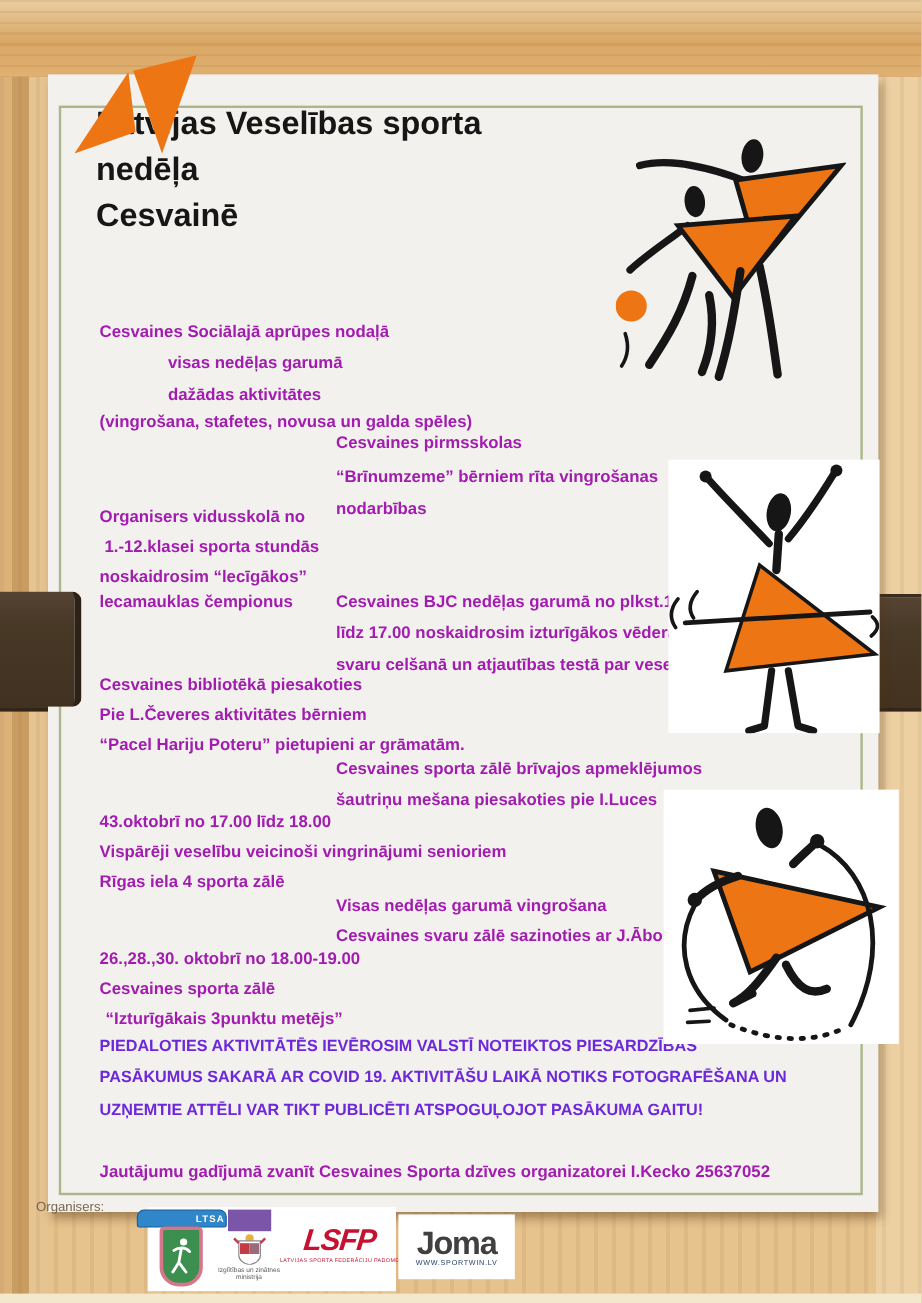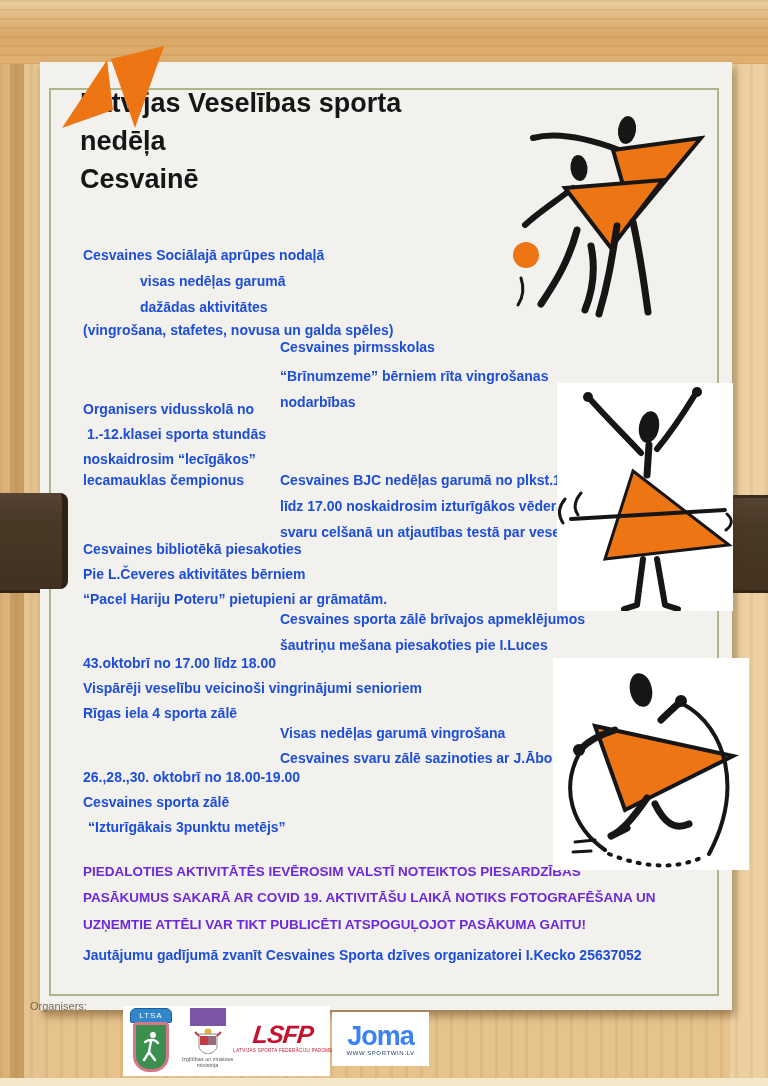--- a/index.html
+++ b/index.html
@@ -31,44 +31,44 @@
     border-right:6px solid #2e2216;border-radius:0 8px 8px 0;}
   
   .paper{position:absolute;left:40px;top:62px;width:692px;height:948px;z-index:2;
     background:#f2f1ee;box-shadow:3px 6px 8px rgba(80,50,20,.45);}
   .green-frame{position:absolute;left:9px;top:26px;right:13px;bottom:14px;
     border:2px solid rgba(163,176,126,.9);}
   
   .title-wrap{position:absolute;left:80px;top:84px;width:540px;z-index:6;text-align:left;}
   .title-line{font-size:27px;font-weight:700;color:#161616;line-height:38px;letter-spacing:0;}
   
-  .bl{position:absolute;z-index:6;font-size:14px;font-weight:700;color:#1d4ed8;white-space:nowrap;line-height:19px;}
+  .bl{position:absolute;z-index:6;font-size:14px;font-weight:700;color:#a21caf;white-space:nowrap;line-height:19px;margin-top:21px;}
   .bl.wrap{white-space:normal;line-height:26px;}
   .notice{position:absolute;z-index:6;font-size:13.5px;font-weight:700;color:#6d28d9;line-height:27px;}
   
   .photo{position:absolute;background:#fff;z-index:7;}
   .stick{stroke:#161616;stroke-linecap:round;stroke-linejoin:round;fill:none;}
   
   .organisers{position:absolute;left:30px;top:1000px;z-index:3;font-size:11px;color:#77674f;}
   .logo-strip{position:absolute;left:123px;top:1006px;width:207px;height:70px;background:#fff;z-index:3;
     display:flex;align-items:flex-start;justify-content:space-between;padding:2px 6px;box-sizing:border-box;}
   .joma-box{position:absolute;left:332px;top:1012px;width:97px;height:54px;background:#fff;z-index:3;
     display:flex;flex-direction:column;align-items:center;justify-content:center;}
   .ltsa{width:44px;display:flex;flex-direction:column;align-items:center;}
   .ltsa-banner{width:40px;height:13px;background:#2f86c9;border:1px solid #1a5fa0;border-radius:6px 6px 2px 2px;
-    color:#fff;font-size:8px;font-weight:400;text-align:center;line-height:13px;letter-spacing:1px;}
+    color:#fff;font-size:8px;font-weight:700;text-align:right;line-height:13px;letter-spacing:1px;padding-left:33px;}
   .ltsa-shield{width:30px;height:44px;margin-top:-1px;background:#3d8f4f;border:3px solid #d6768a;
     border-radius:4px 4px 16px 16px;display:flex;align-items:center;justify-content:center;}
   .ministry{width:52px;display:flex;flex-direction:column;align-items:center;}
   .ministry-flag{width:36px;height:18px;background:#7b55a8;}
   .ministry-caption{font-size:5.5px;color:#5a5a5a;text-align:center;line-height:6px;margin-top:2px;}
   .lsfp{width:82px;display:flex;flex-direction:column;align-items:center;margin-top:14px;}
   .lsfp-word{font-size:25px;font-weight:700;font-style:italic;color:#c4122f;letter-spacing:-1px;line-height:25px;transform:skewX(-6deg);}
   .lsfp-caption{font-size:4.5px;color:#c4122f;letter-spacing:.3px;margin-top:1px;white-space:nowrap;}
-  .joma-word{font-size:27px;font-weight:700;color:#3b82f6;line-height:26px;letter-spacing:-1px;}
+  .joma-word{font-size:27px;font-weight:700;color:#404040;line-height:26px;letter-spacing:-1px;}
   .joma-caption{font-size:6px;color:#27406e;letter-spacing:.6px;margin-top:1px;}
 </style>
 </head>
 <body>
 
 <div class="wood-vert"></div>
 <div class="wood-top"></div>
 <div class="bottom-strip"></div>
 <div class="ribbon"></div>
 

